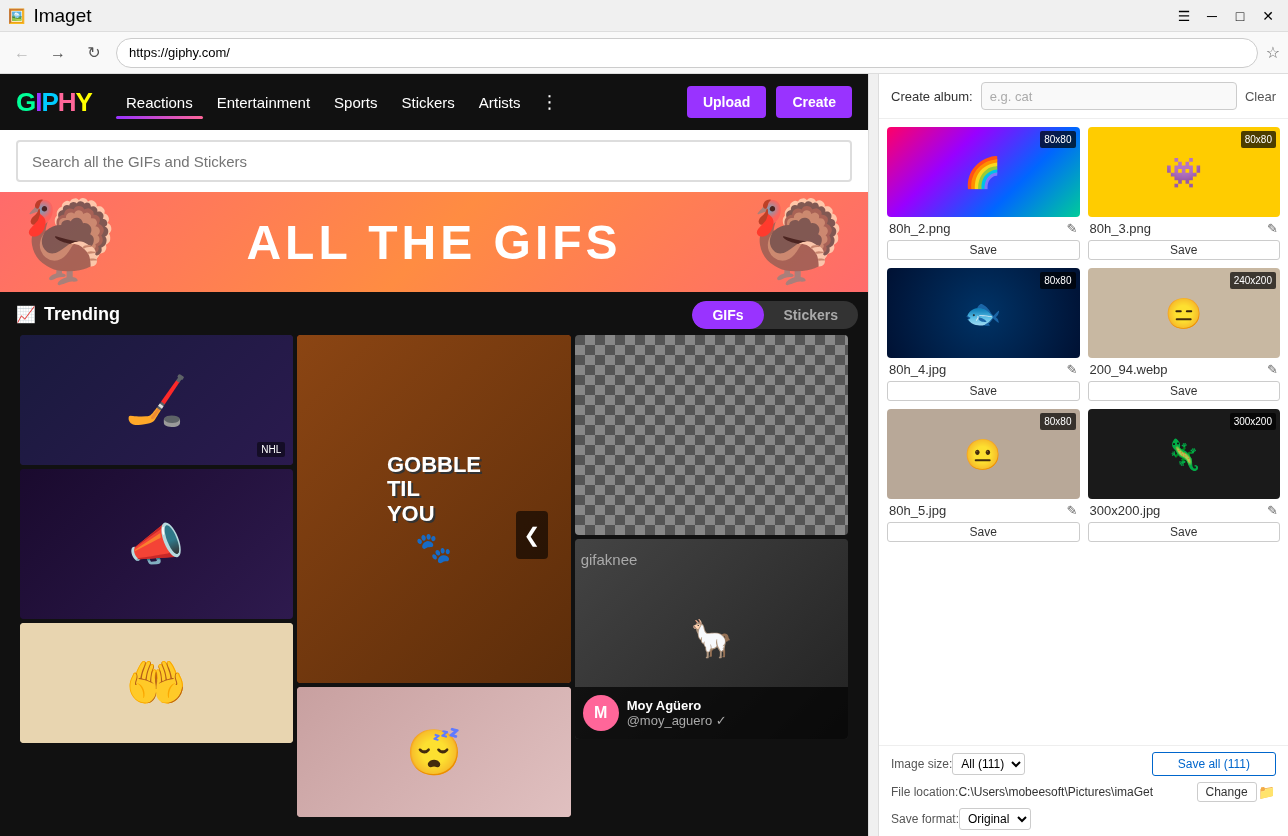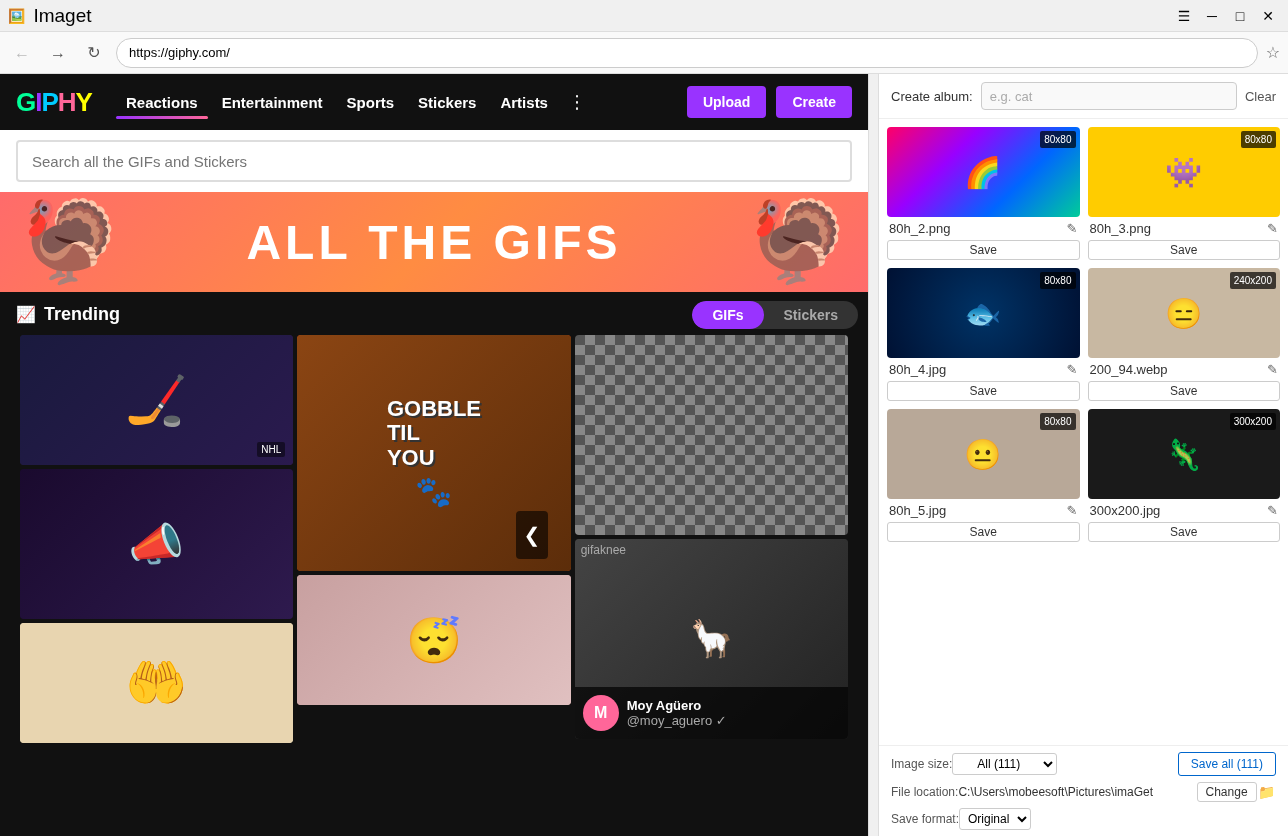--- a/index.html
+++ b/index.html
@@ -107,21 +107,21 @@
     .logo-g { color: #00ff99; }
     .logo-i { color: #9933ff; }
     .logo-p { color: #00ccff; }
     .logo-h { color: #ff6699; }
     .logo-y { color: #ffff00; }
 
     .nav-link {
       color: white;
       text-decoration: none;
       font-size: 15px;
-      font-weight: 700;
+      font-weight: 400;
       padding: 6px 10px;
       border-radius: 4px;
       cursor: pointer;
       position: relative;
     }
     .nav-link.active::after {
       content: '';
       position: absolute;
       bottom: -2px;
       left: 0;
@@ -438,30 +438,30 @@
     }
     .bottom-row {
       display: flex;
       align-items: center;
       gap: 0;
     }
     .bottom-label { font-size: 12px; color: #555; white-space: nowrap; }
     .size-select {
       border: 1px solid #ccc;
       border-radius: 3px;
-      padding: 2px 20px;
+      padding: 2px 4px;
       font-size: 12px;
       background: white;
     }
     .btn-save-all {
       background: none;
       border: 1px solid #0066cc;
       color: #0066cc;
       border-radius: 3px;
-      padding: 4px 12px;
+      padding: 4px 25px;
       font-size: 12px;
       cursor: pointer;
       margin-left: auto;
     }
     .format-select {
       border: 1px solid #ccc;
       border-radius: 3px;
       padding: 2px 4px;
       font-size: 12px;
       background: white;
@@ -596,21 +596,21 @@
                 </div>
               </div>
               <div class="gif-cell" style="height:120px;background:#e8d5b0;">
                 <div class="gif-placeholder" style="background:#e8d5b0;">
                   <span style="font-size:50px;">🤲</span>
                 </div>
               </div>
             </div>
 
             <div style="display:flex;flex-direction:column;gap:4px;">
-              <div class="gif-cell" style="height:236px;background:#c2410c;">
+              <div class="gif-cell" style="height:348px;background:#c2410c;">
                 <div class="gif-placeholder" style="background:linear-gradient(135deg, #8b4513, #5c2d0a);height:100%;">
                   <div style="display:flex;flex-direction:column;align-items:center;">
                     <span style="font-size:22px;font-weight:900;color:white;text-shadow: 2px 2px 0 #333;line-height:1.1;">GOBBLE<br>TIL<br>YOU</span>
                     <span style="font-size:30px;margin-top:4px;">🐾</span>
                   </div>
                 </div>
               </div>
               <div class="gif-cell" style="height:130px;background:#d4a0a0;">
                 <div class="gif-placeholder" style="background:linear-gradient(135deg, #c8a0a0, #e0c0c0);">
                   <span style="font-size:45px;">😴</span>
@@ -619,21 +619,21 @@
             </div>
 
             <div style="display:flex;flex-direction:column;gap:4px;position:relative;">
               <div class="gif-cell checkerboard" style="height:200px;">
                 <div class="gif-placeholder" style="background:transparent;">
                 </div>
               </div>
               <div class="gif-cell" style="height:200px;background:#222;position:relative;">
                 <div class="gif-placeholder" style="background:linear-gradient(135deg, #444, #222);">
                   <span style="font-size:36px;">🦙</span>
-                  <span style="position:absolute;top:4px;left:6px;font-size:12px;color:#aaa;">gifaknee</span>
+                  <span style="position:absolute;top:12px;left:6px;font-size:15px;color:#aaa;">gifaknee</span>
                 </div>
                 <div class="user-overlay">
                   <div class="user-avatar">M</div>
                   <div class="user-info">
                     <span class="user-name">Moy Agüero</span>
                     <span class="user-handle">@moy_aguero ✓</span>
                   </div>
                 </div>
               </div>
             </div>

